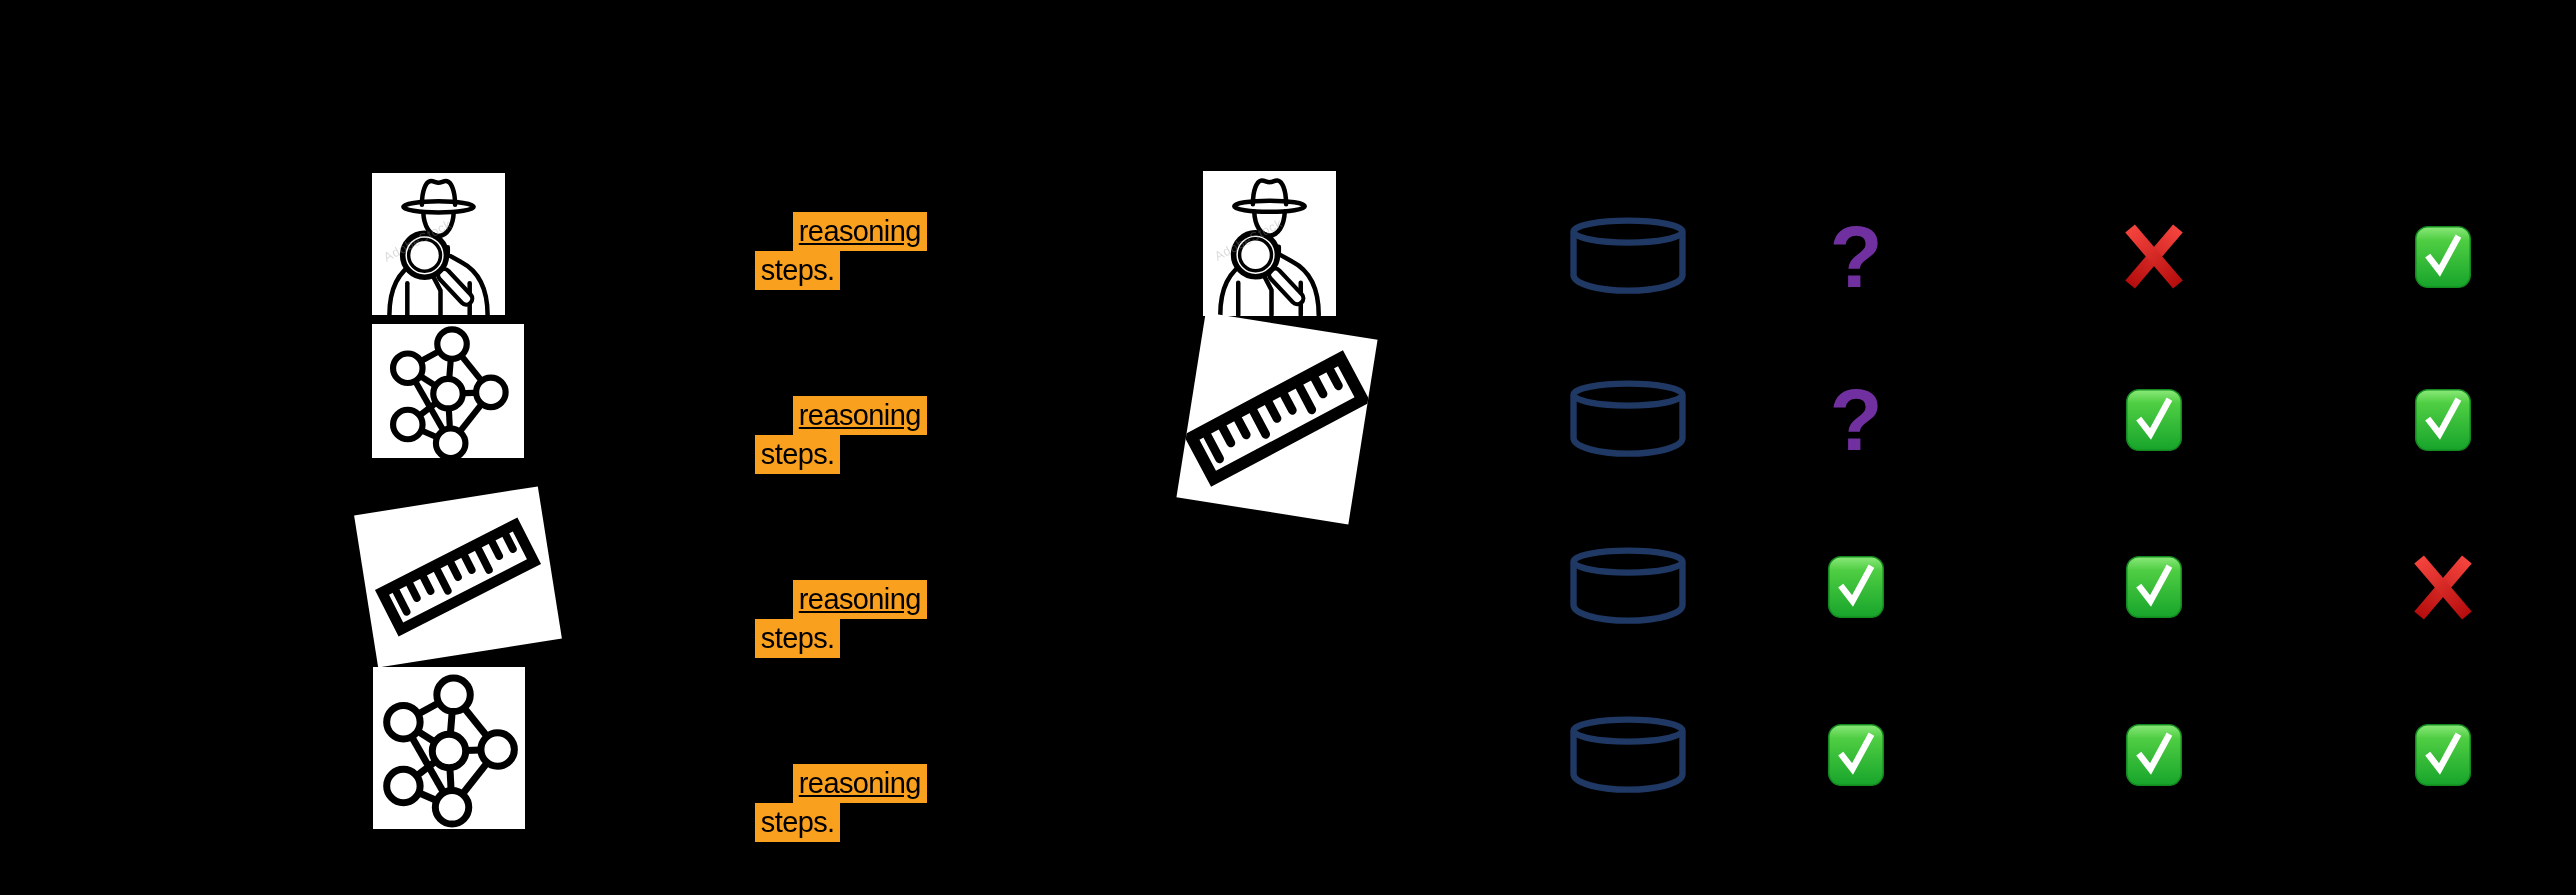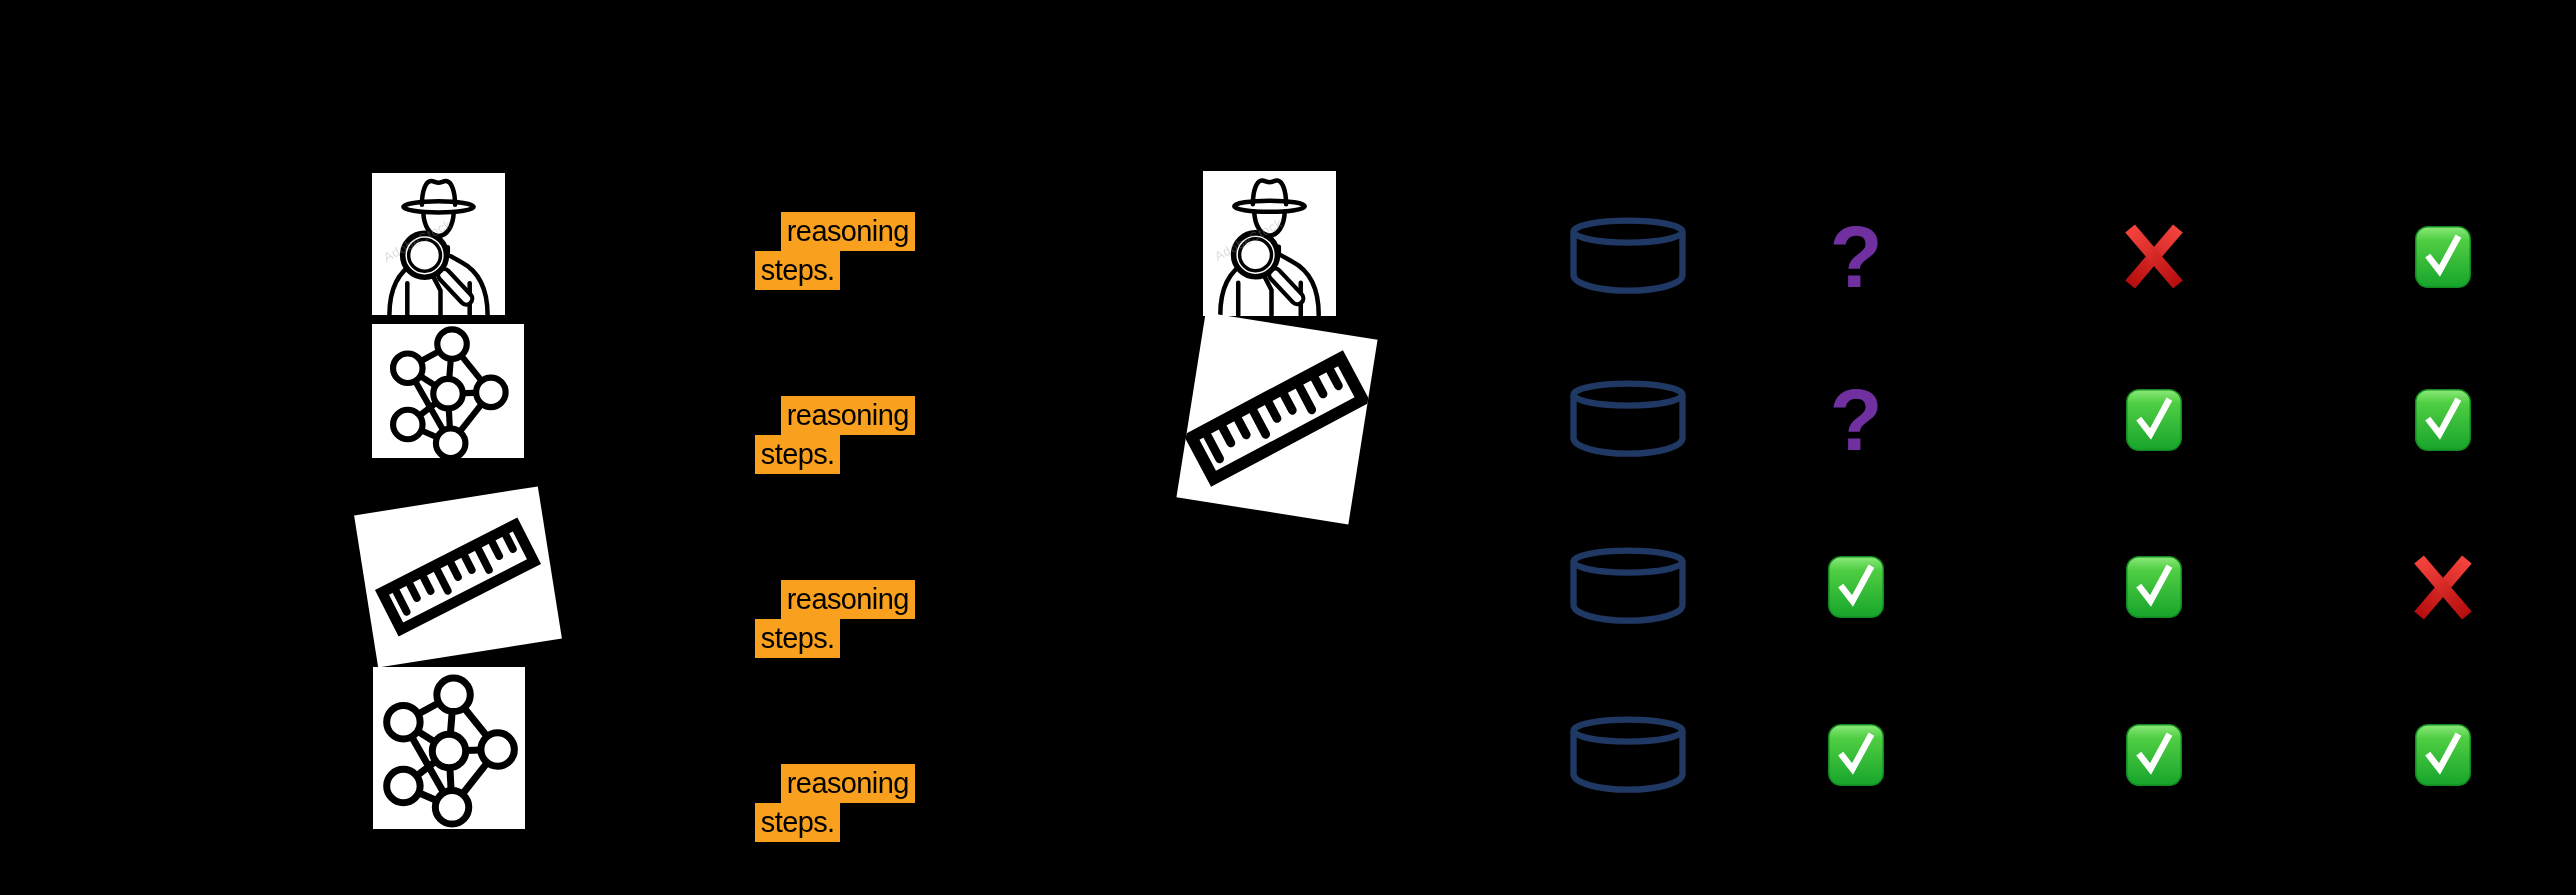--- a/index.html
+++ b/index.html
@@ -24,21 +24,21 @@
     position:absolute;
     font-family:"Liberation Sans", sans-serif;
     font-size:29px;line-height:39px;letter-spacing:-0.6px;
     color:#000;white-space:nowrap;
   }
   .label .ln{
     display:inline-block;
     background:var(--orange,#F9A11E);
     padding:0 5.8px;height:39px;
   }
-  .label .lrow1 .ln{margin-left:26px;}
+  .label .lrow1 .ln{margin-left:38px;text-decoration:underline;}
   .wm{
     position:absolute;left:6%;top:42%;
     transform:rotate(-28deg);
     font-size:12.8px;color:#9a9a9a;opacity:.35;
     letter-spacing:0.6px;pointer-events:none;
     font-family:"Liberation Sans", sans-serif;
   }
 </style>
 </head>
 <body>

